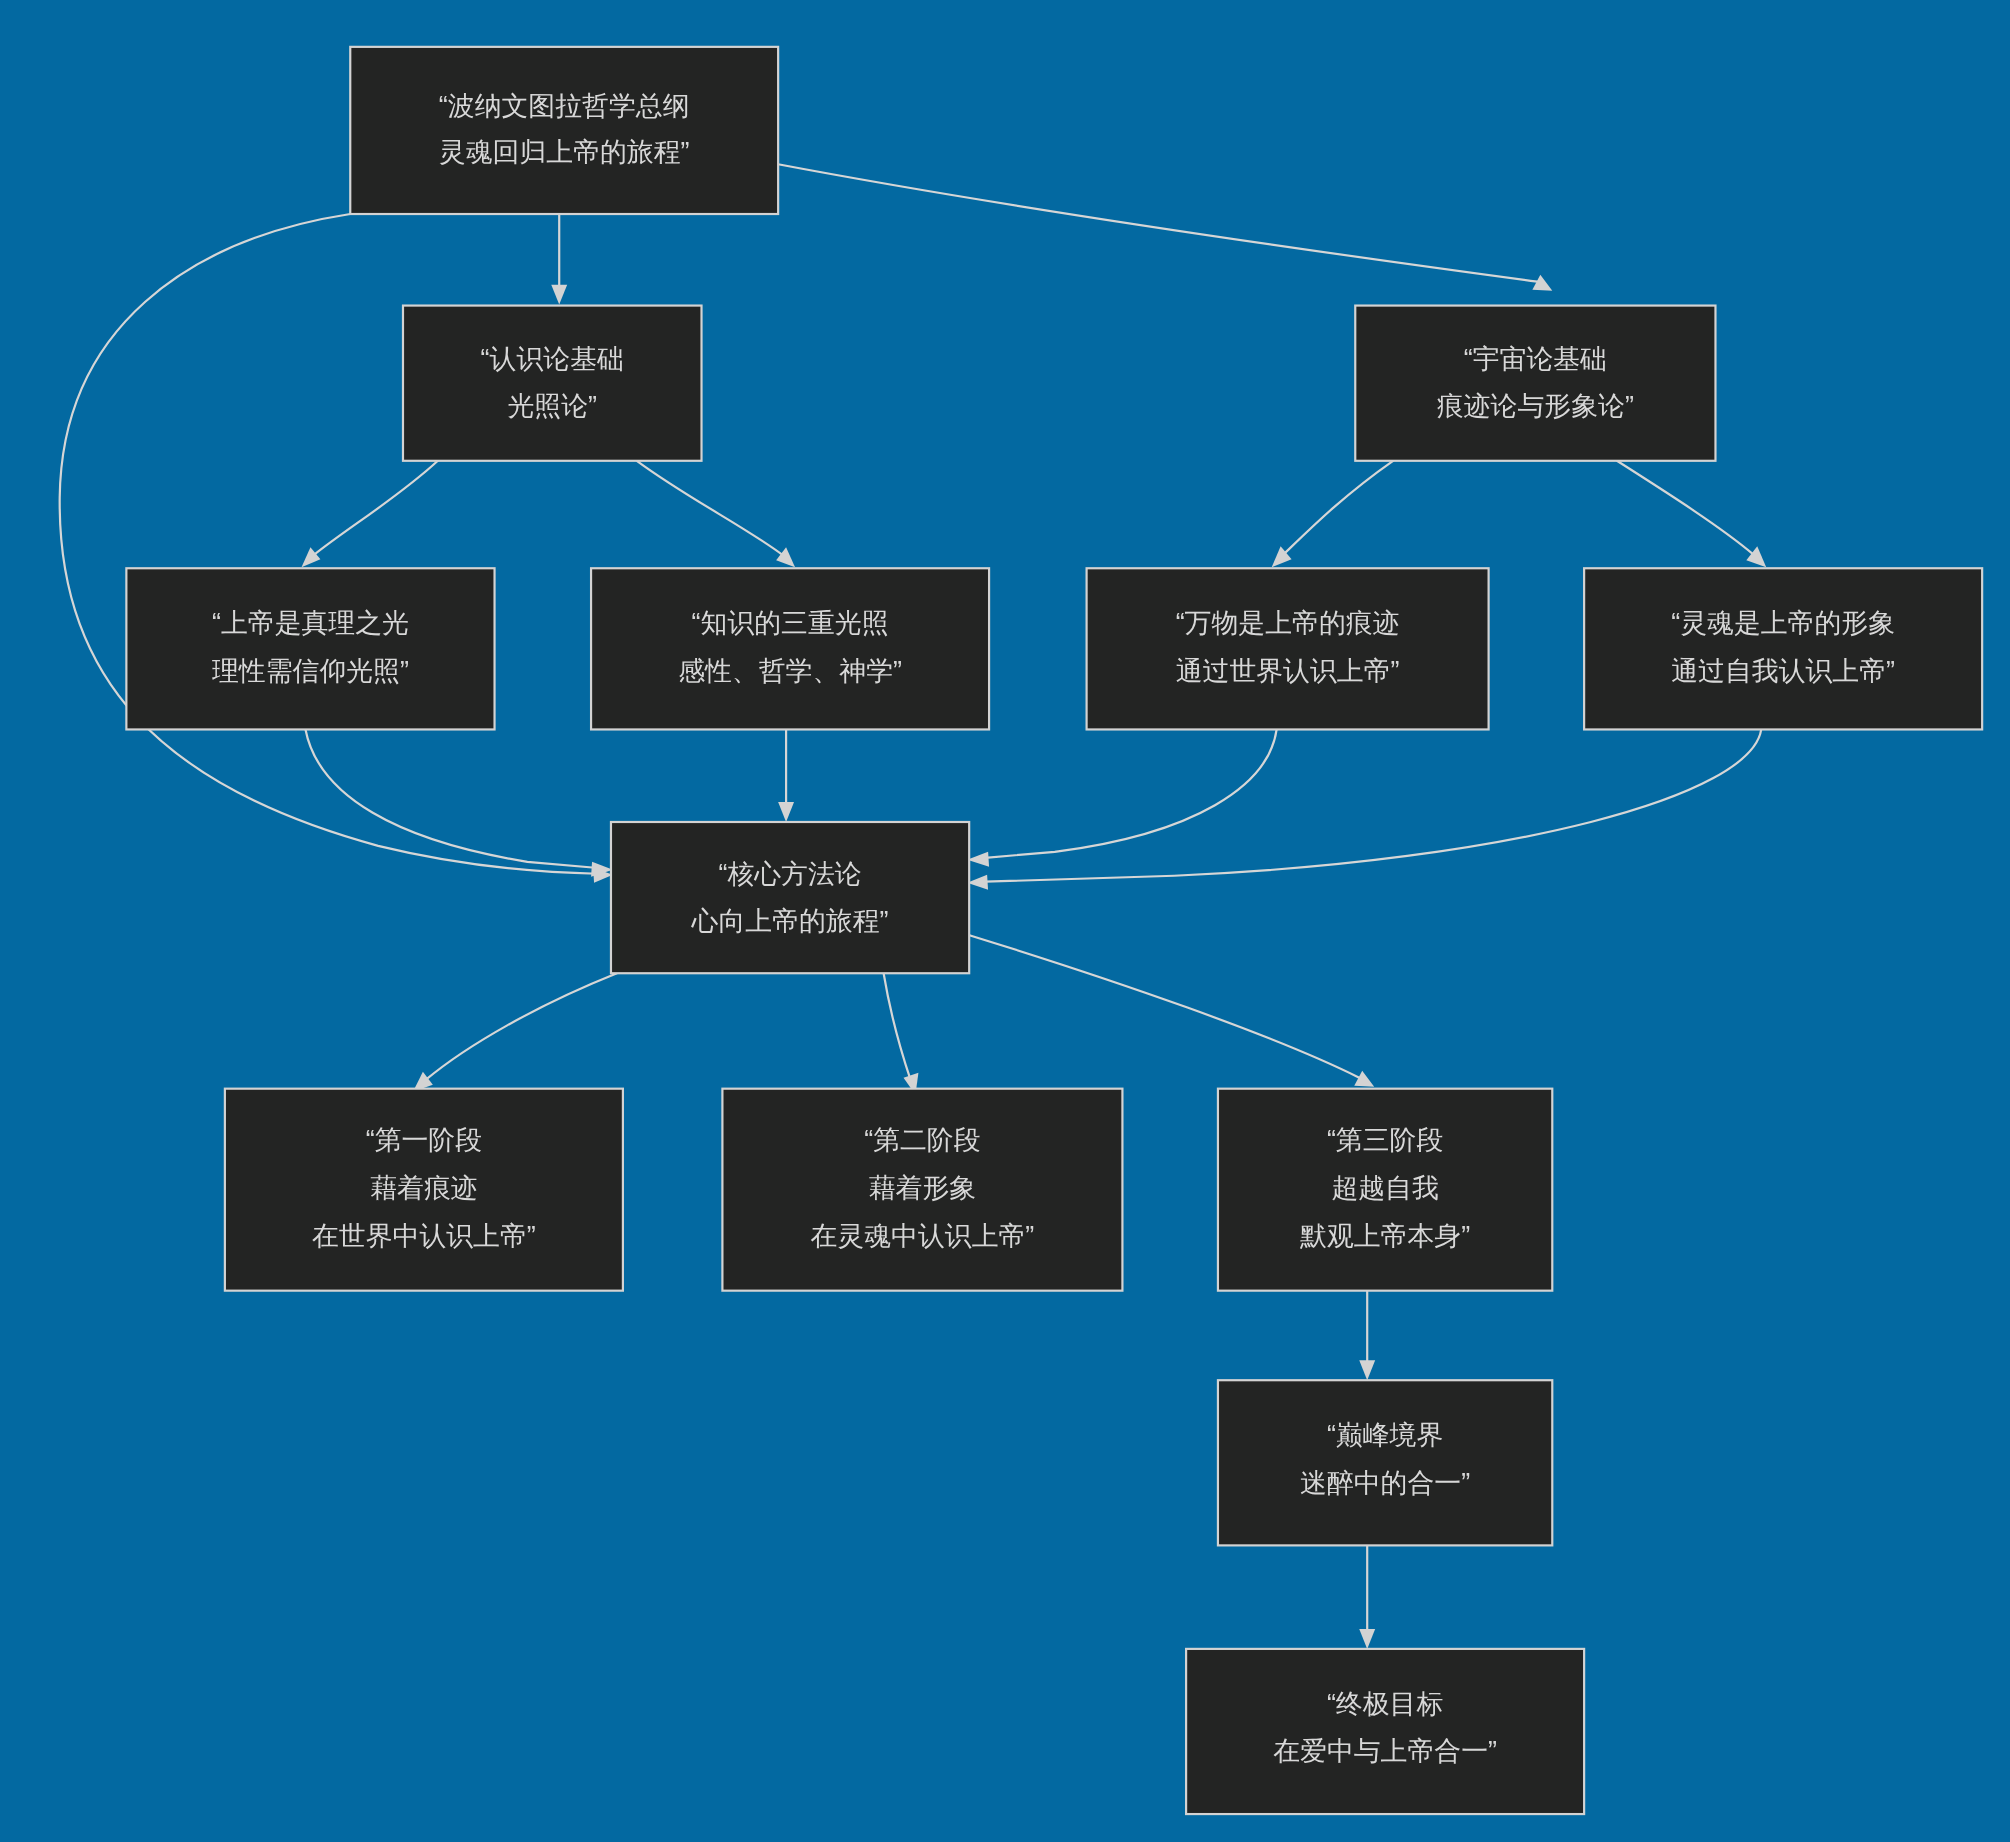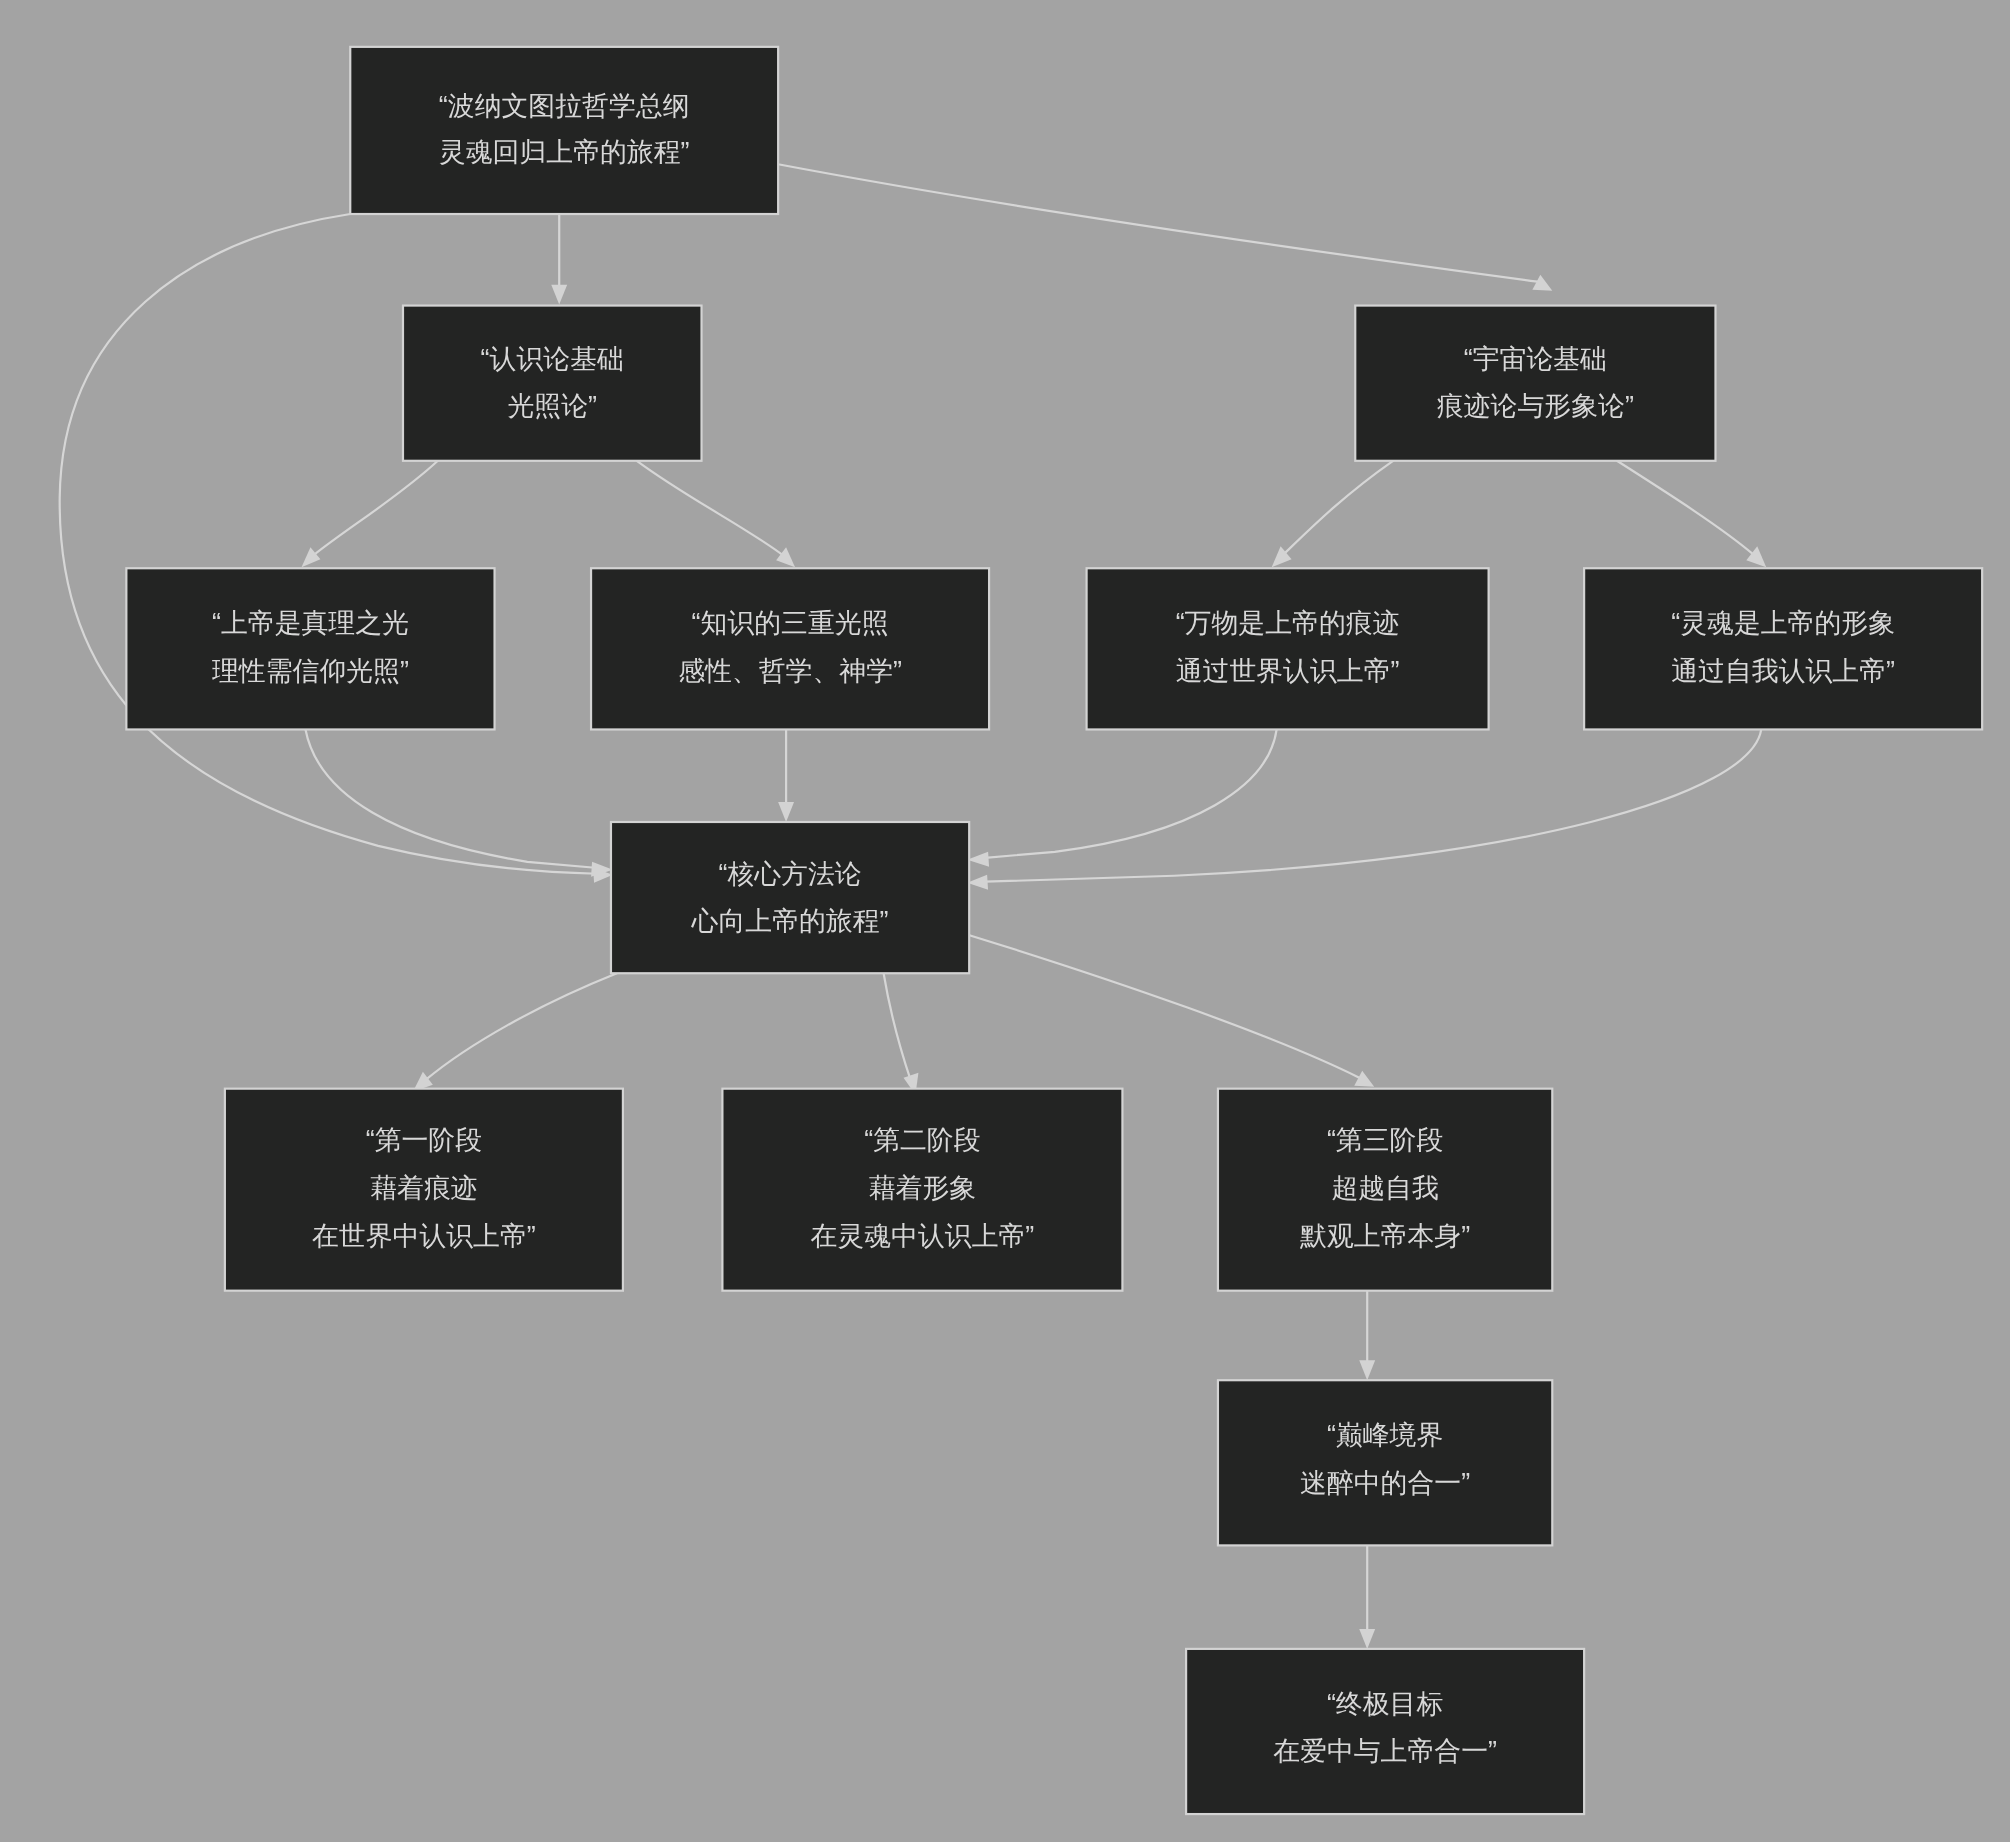--- a/index.html
+++ b/index.html
@@ -45,21 +45,21 @@
     font-family: "Liberation Sans", "DejaVu Sans", sans-serif;
     font-size: 27px;
     text-anchor: middle;
     dominant-baseline: middle;
     white-space: pre;
   }
 </style>
 </head>
 <body style="background: rgb(30, 30, 30);">
 
-<div id="diagram-root" style="background: #a3a3a3;">
+<div id="diagram-root" style="background: #0369a1;">
   <svg id="flow" viewBox="0 0 2021 1852" xmlns="http://www.w3.org/2000/svg">
 
     <g id="edges">
 
       <g>
         <path class="edge-path" d="M 562,215 L 562,290" stroke="#d6d6d6"></path>
         <polygon class="arrow-head" points="562,306 554,286 570,286" fill="#d3d3d3"></polygon>
       </g>
 
       <g>

